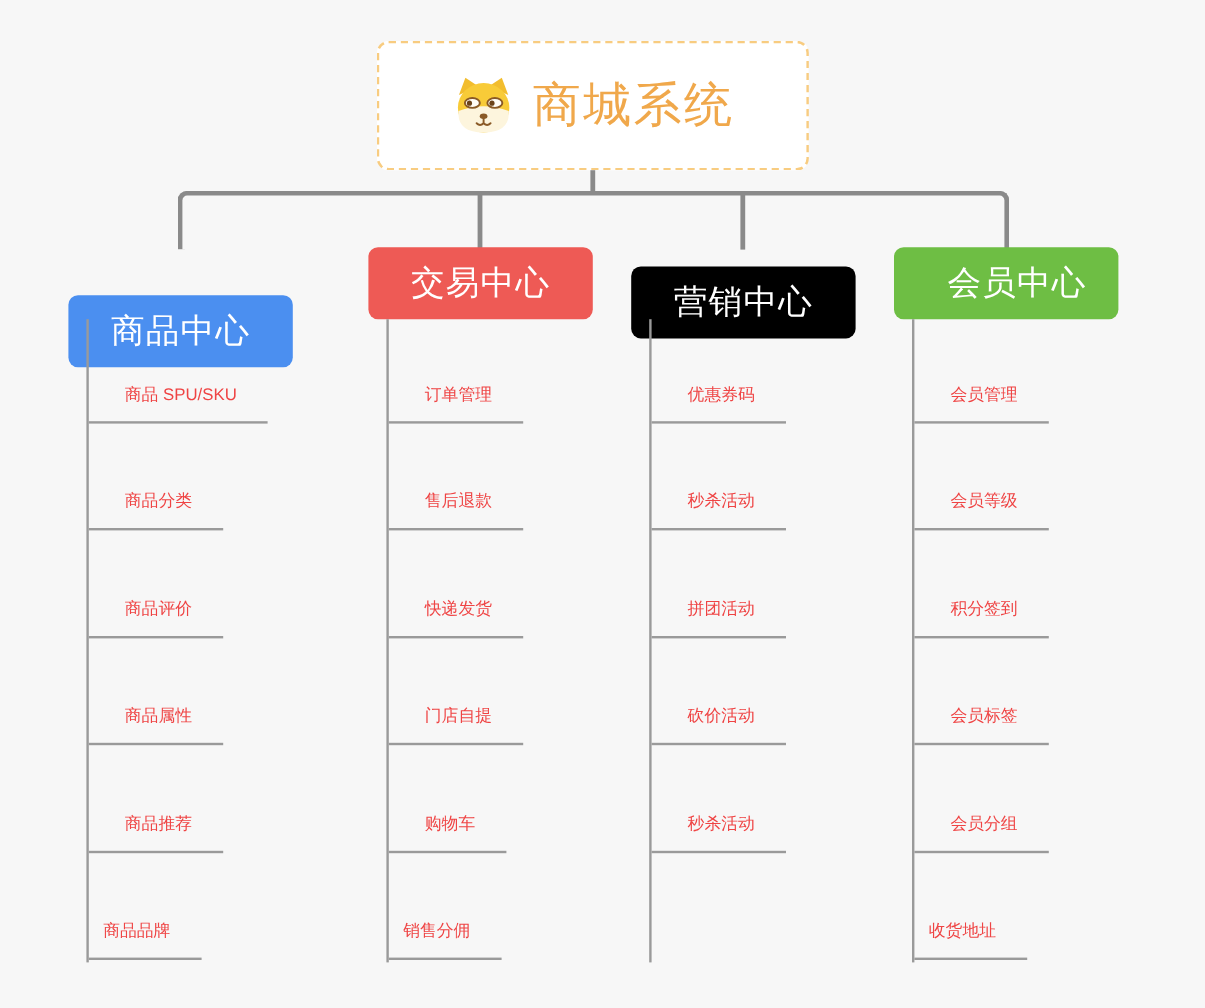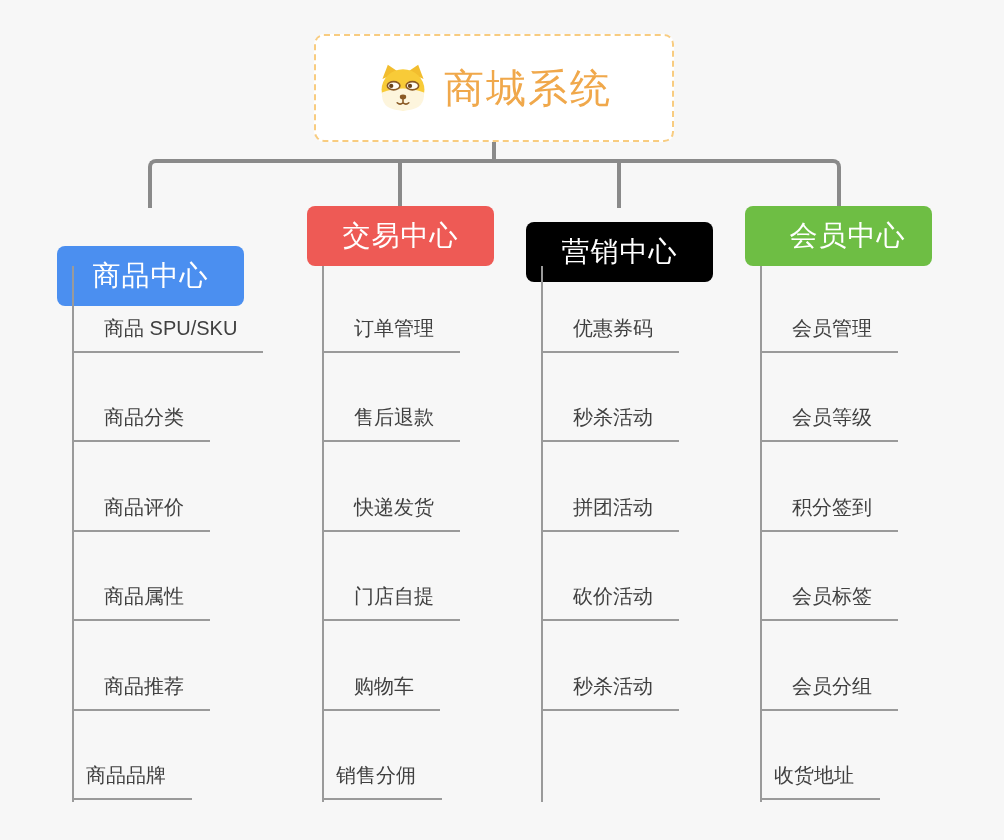--- a/index.html
+++ b/index.html
@@ -88,23 +88,23 @@
   }
   .col-1 { left: 72px; }
   .col-2 { left: 322px; }
   .col-3 { left: 541px; }
   .col-4 { left: 760px; }
 
   .leaf {
     position: absolute;
     left: 0;
     display: inline-block;
-    font-size: 20px;
+    font-size: 14px;
     line-height: 30px;
-    color: #404040;
+    color: #ef4444;
     padding: 0 26px 8px 30px;
     border-bottom: 2px solid #9a9a9a;
     white-space: nowrap;
   }
   .leaf:nth-of-type(1) { top: 47px; }
   .leaf:nth-of-type(2) { top: 136px; }
   .leaf:nth-of-type(3) { top: 226px; }
   .leaf:nth-of-type(4) { top: 315px; }
   .leaf:nth-of-type(5) { top: 405px; }
   .leaf:nth-of-type(6) { top: 494px; padding-left: 12px; }

